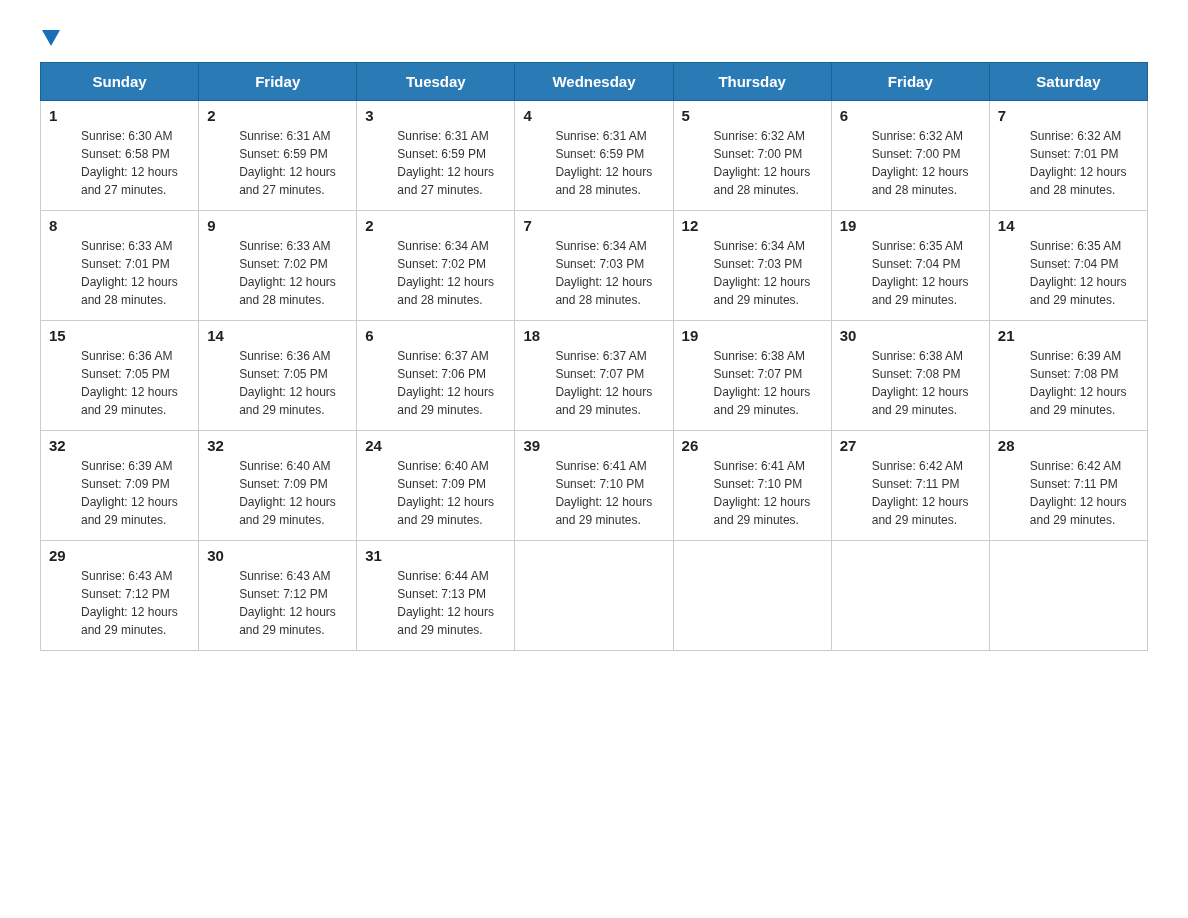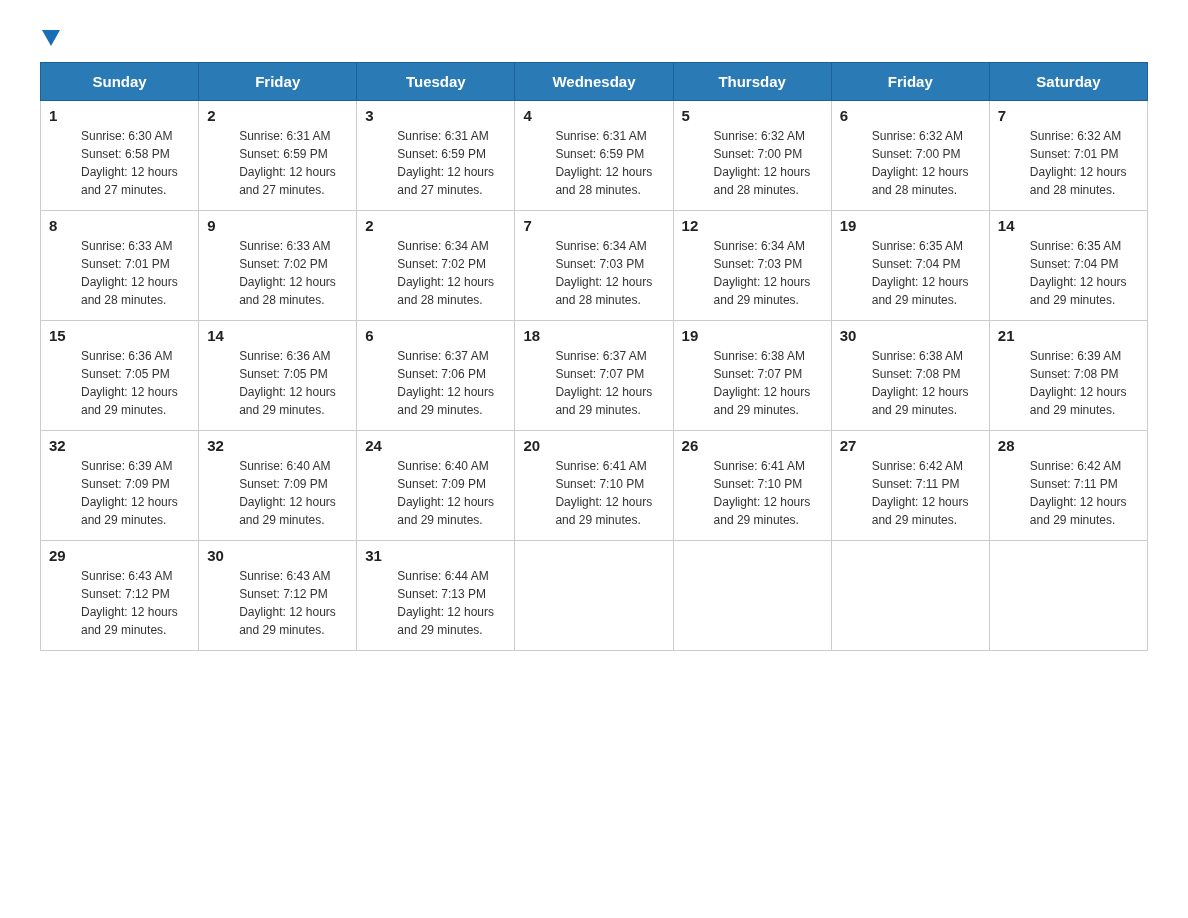--- a/index.html
+++ b/index.html
@@ -217,21 +217,21 @@
         </td>
         <td>
           <span class="day-number">32</span>
 <div class="day-info">Sunrise: 6:40 AM<br>Sunset: 7:09 PM<br>Daylight: 12 hours<br>and 29 minutes.</div>
         </td>
         <td>
           <span class="day-number">24</span>
 <div class="day-info">Sunrise: 6:40 AM<br>Sunset: 7:09 PM<br>Daylight: 12 hours<br>and 29 minutes.</div>
         </td>
         <td>
-          <span class="day-number">20</span>
+          <span class="day-number">39</span>
 <div class="day-info">Sunrise: 6:41 AM<br>Sunset: 7:10 PM<br>Daylight: 12 hours<br>and 29 minutes.</div>
         </td>
         <td>
           <span class="day-number">26</span>
 <div class="day-info">Sunrise: 6:41 AM<br>Sunset: 7:10 PM<br>Daylight: 12 hours<br>and 29 minutes.</div>
         </td>
         <td>
           <span class="day-number">27</span>
 <div class="day-info">Sunrise: 6:42 AM<br>Sunset: 7:11 PM<br>Daylight: 12 hours<br>and 29 minutes.</div>
         </td>

